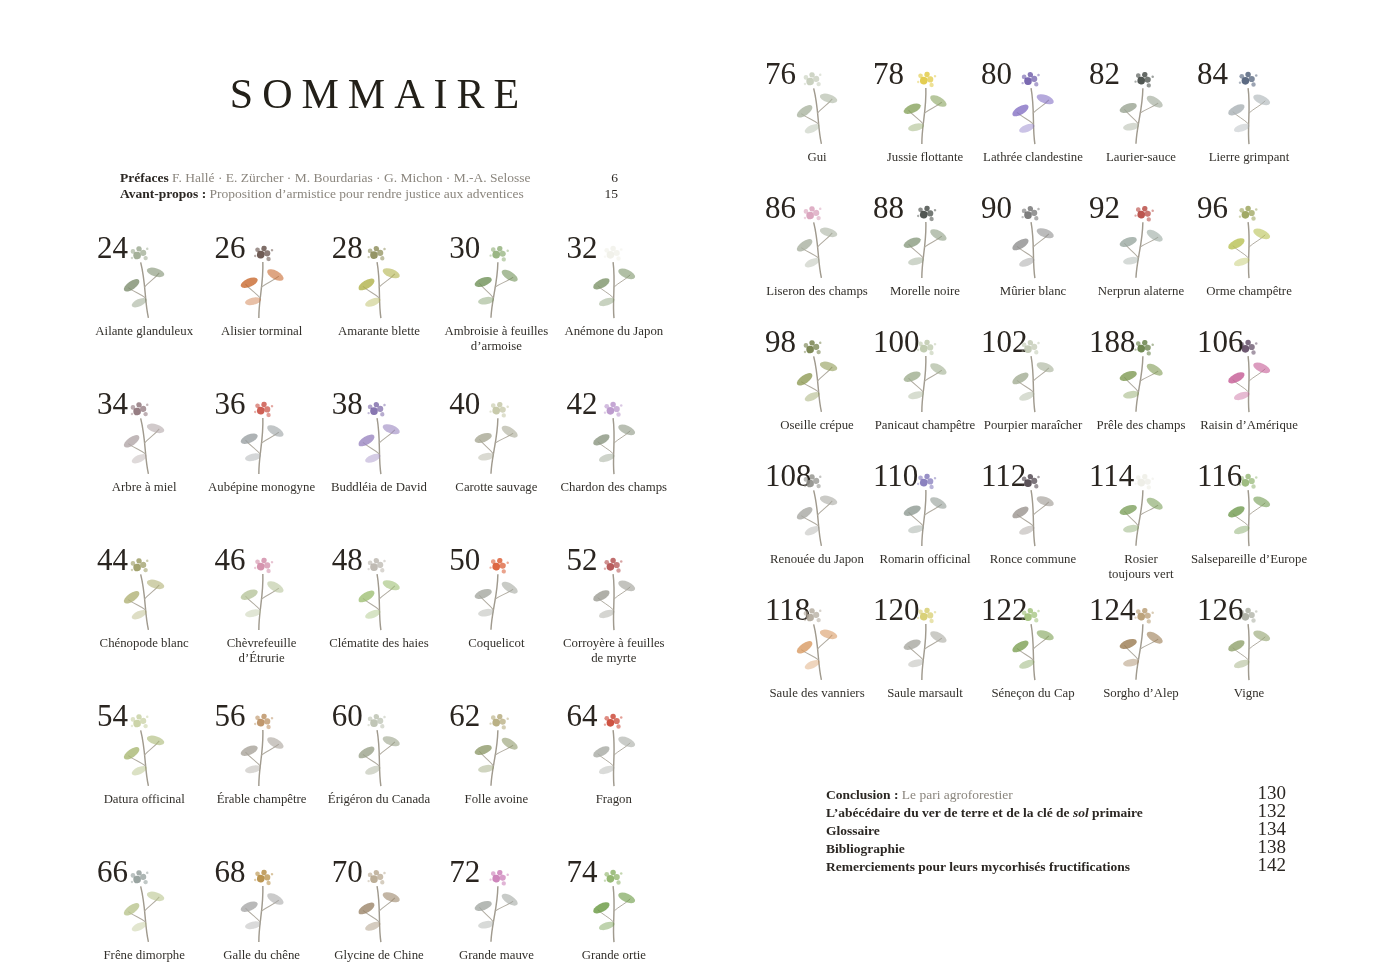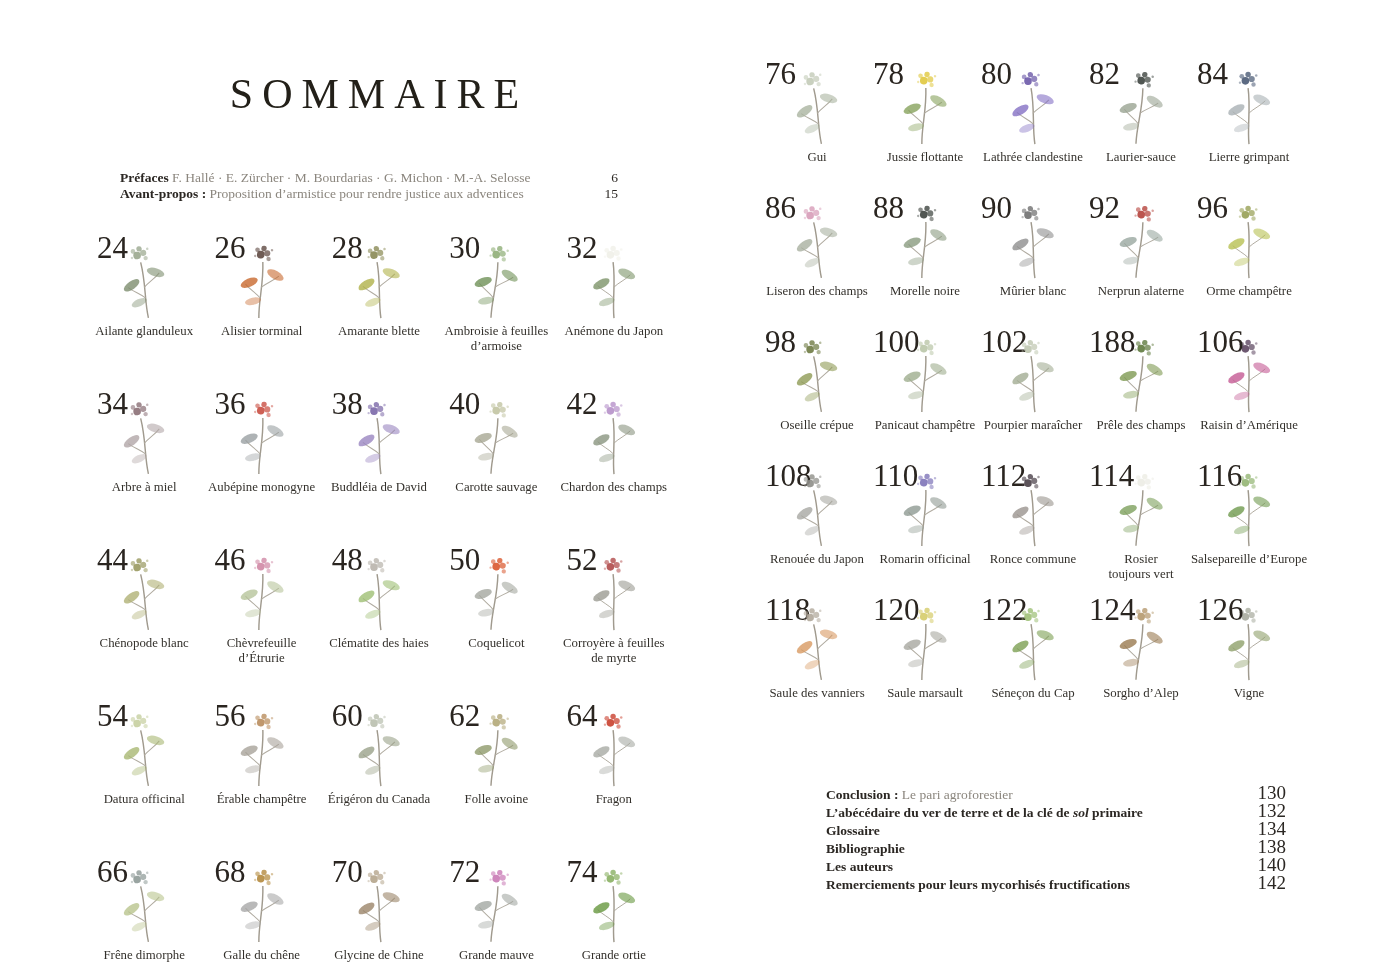--- a/index.html
+++ b/index.html
@@ -1031,23 +1031,19 @@
   </div>
         <div class="frow">
     <p class="ftext"><b>Glossaire</b><span class="rtext"></span><i class="bi"></i><b></b></p>
     <span class="fpage">134</span>
   </div>
         <div class="frow">
     <p class="ftext"><b>Bibliographie</b><span class="rtext"></span><i class="bi"></i><b></b></p>
     <span class="fpage">138</span>
   </div>
         <div class="frow">
-    <p class="ftext"><b>Les auteurs</b><span class="rtext"></span><i class="bi"></i><b></b></p>
-    <span class="fpage">140</span>
-  </div>
-        <div class="frow">
     <p class="ftext"><b>Remerciements pour leurs mycorhisés fructifications</b><span class="rtext"></span><i class="bi"></i><b></b></p>
     <span class="fpage">142</span>
   </div>
       </div>
   </section>
 
 </div>
 
 </body></html>

